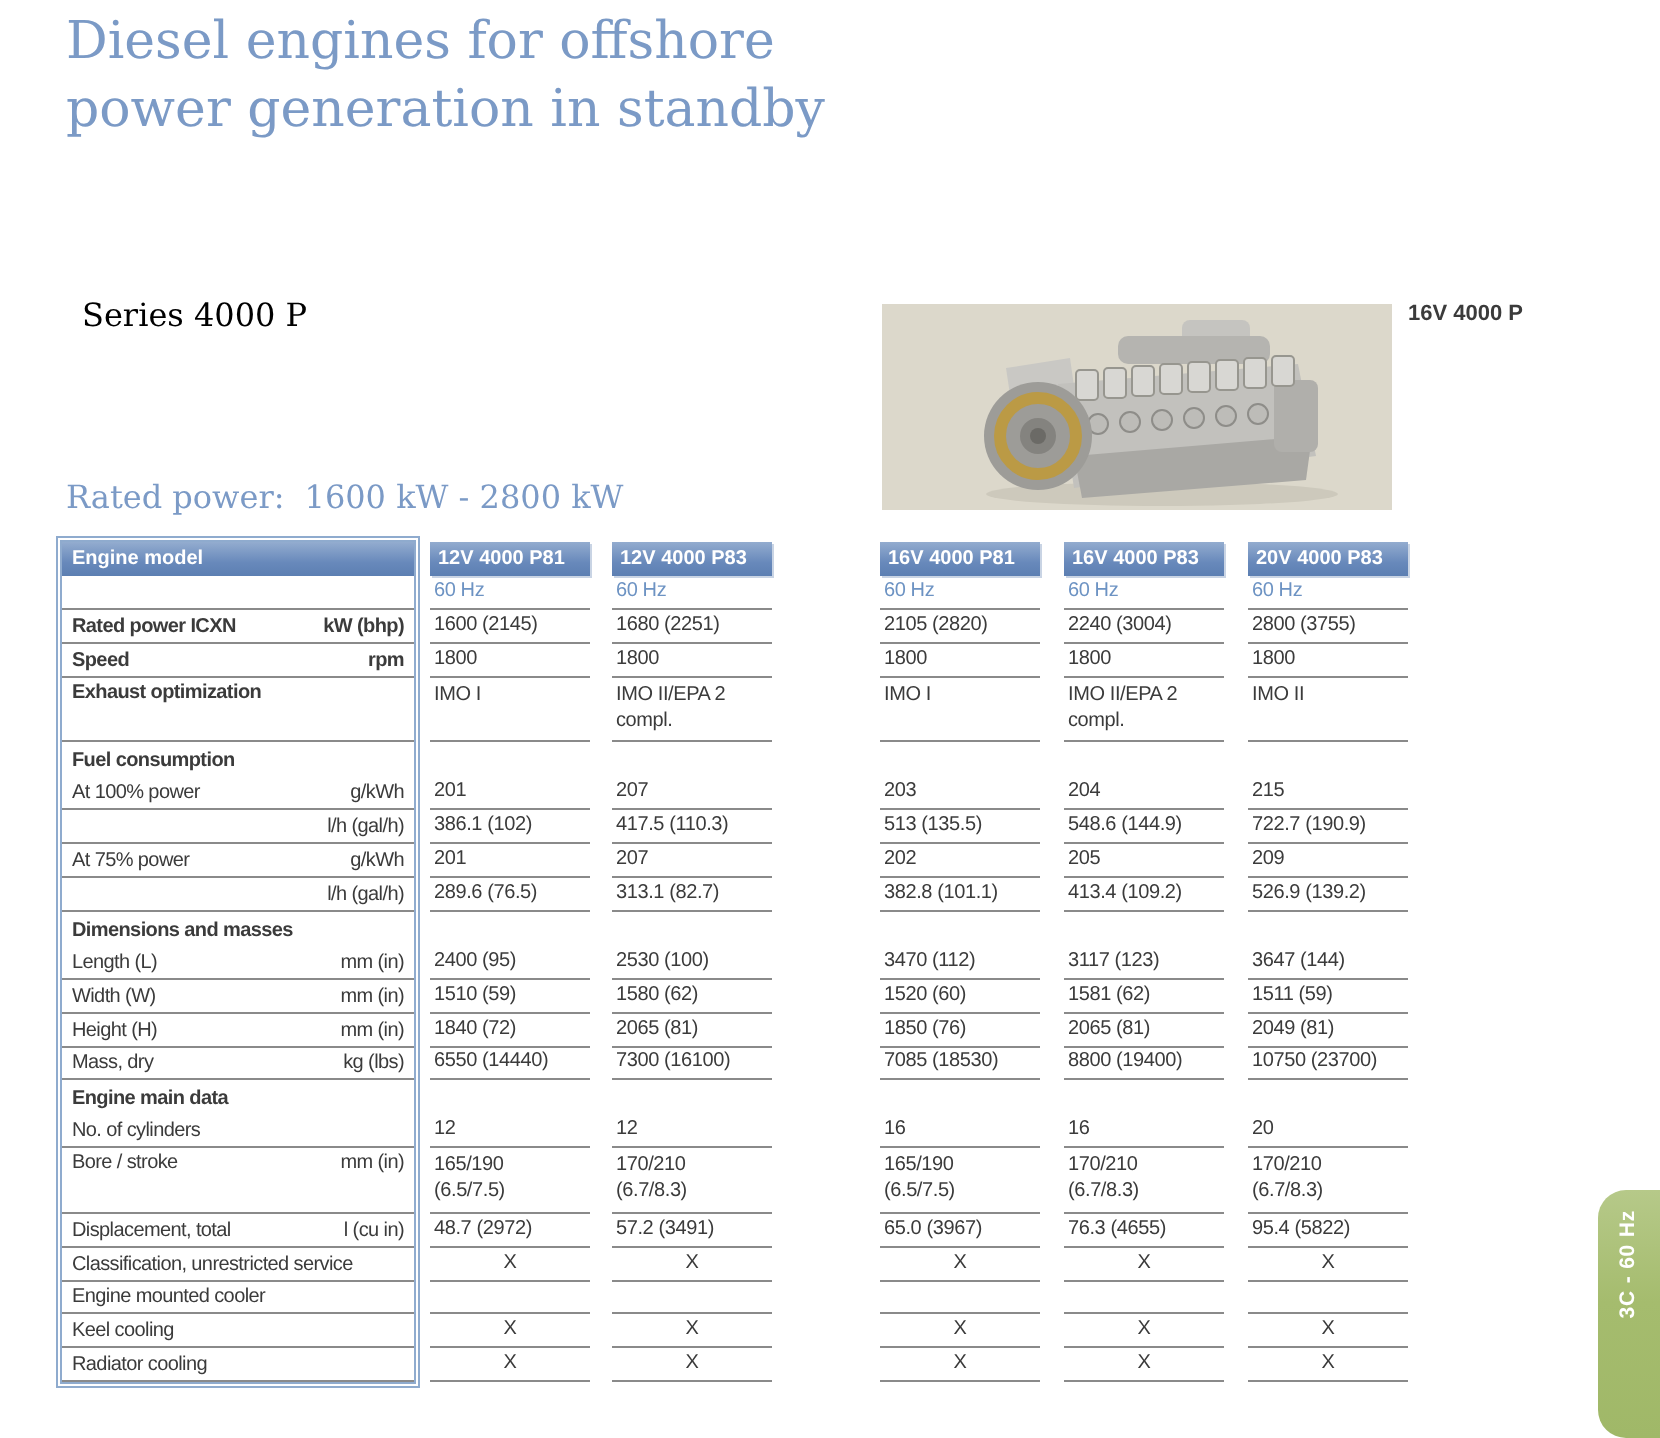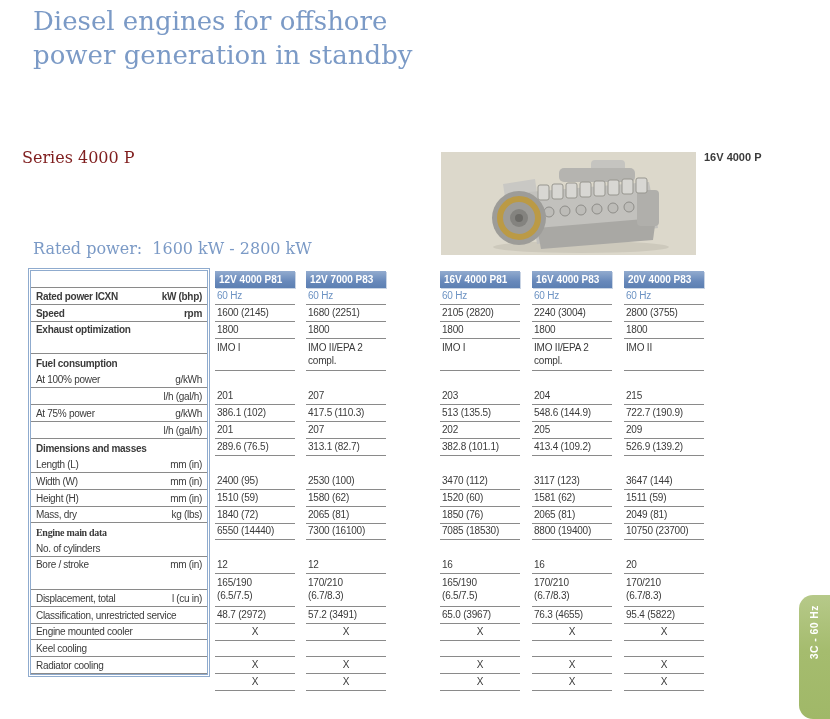--- a/index.html
+++ b/index.html
@@ -6,22 +6,22 @@
   body{
     width:830px;height:719px;position:relative;overflow:hidden;
     background:#ffffff;font-family:"Liberation Sans",sans-serif;
   }
   .title{
     position:absolute;left:33px;top:4px;
     font-family:"DejaVu Serif",serif;font-size:26px;line-height:34px;
     color:#7b9ac6;
   }
   .series{
-    position:absolute;left:22px;top:148px;
-    font-family:"DejaVu Serif",serif;font-size:16px;color:#7f1d1d;
+    position:absolute;left:41px;top:148px;
+    font-family:"DejaVu Serif",serif;font-size:16px;color:#000000;
   }
   .rated{
     position:absolute;left:33px;top:239px;
     font-family:"DejaVu Serif",serif;font-size:16px;color:#7b9ac6;
   }
   .rated .rp-val{margin-left:10px;}
   .figure{
     position:absolute;left:441px;top:152px;width:255px;height:103px;
     background:#dcd8cb;
   }
@@ -119,20 +119,21 @@
     <circle cx="78" cy="66" r="19" fill="none" stroke="#bb9a45" stroke-width="6"></circle>
     <circle cx="78" cy="66" r="9" fill="#84837f"></circle>
     <circle cx="78" cy="66" r="4" fill="#6b6a66"></circle>
   </svg>
 </div>
 
 <div class="figure-caption">16V 4000 P</div>
 
 <div class="spec-table">
   <div class="left-panel">
+      <div class="panel-bar">Engine model</div>
       <div class="p-row" style="height: 17px;">
         <span class="lbl"></span>
         <span class="unit"></span>
       </div>
       <div class="p-row bold" style="height: 16.9px;">
         <span class="lbl">Rated power ICXN</span>
         <span class="unit">kW (bhp)</span>
       </div>
       <div class="p-row bold" style="height: 16.9px;">
         <span class="lbl">Speed</span>
@@ -175,21 +176,21 @@
         <span class="unit">mm (in)</span>
       </div>
       <div class="p-row" style="height: 16.9px;">
         <span class="lbl">Height (H)</span>
         <span class="unit">mm (in)</span>
       </div>
       <div class="p-row" style="height: 16.9px;">
         <span class="lbl">Mass, dry</span>
         <span class="unit">kg (lbs)</span>
       </div>
-      <div class="p-row sec" style="height: 17px; font-family: Liberation Serif, serif;">
+      <div class="p-row sec" style="height: 17px;">
         <span class="lbl">Engine main data</span>
         <span class="unit"></span>
       </div>
       <div class="p-row" style="height: 16.9px;">
         <span class="lbl">No. of cylinders</span>
         <span class="unit"></span>
       </div>
       <div class="p-row tall" style="height: 32.5px; gap: 29px;">
         <span class="lbl">Bore / stroke</span>
         <span class="unit">mm (in)</span>
@@ -235,21 +236,21 @@
       <div class="cell" style="height: 16.9px;">12</div>
       <div class="cell tall" style="height: 32.5px;">165/190
 (6.5/7.5)</div>
       <div class="cell" style="height: 16.9px;">48.7 (2972)</div>
       <div class="cell center" style="height: 16.9px;">X</div>
       <div class="cell" style="height: 16.9px;"></div>
       <div class="cell center" style="height: 16.9px;">X</div>
       <div class="cell center" style="height: 16.9px;">X</div>
     </div>
     <div class="col" style="left: 278px;">
-      <div class="col-bar">12V 7000 P83</div>
+      <div class="col-bar">12V 4000 P83</div>
       <div class="cell freq" style="height: 17px;">60 Hz</div>
       <div class="cell" style="height: 16.9px;">1680 (2251)</div>
       <div class="cell" style="height: 16.9px;">1800</div>
       <div class="cell tall" style="height: 32.5px;">IMO II/EPA 2
 compl.</div>
       <div class="cell sec" style="height: 17px;"></div>
       <div class="cell" style="height: 16.9px;">207</div>
       <div class="cell" style="height: 16.9px;">417.5 (110.3)</div>
       <div class="cell" style="height: 16.9px;">207</div>
       <div class="cell" style="height: 16.9px;">313.1 (82.7)</div>

